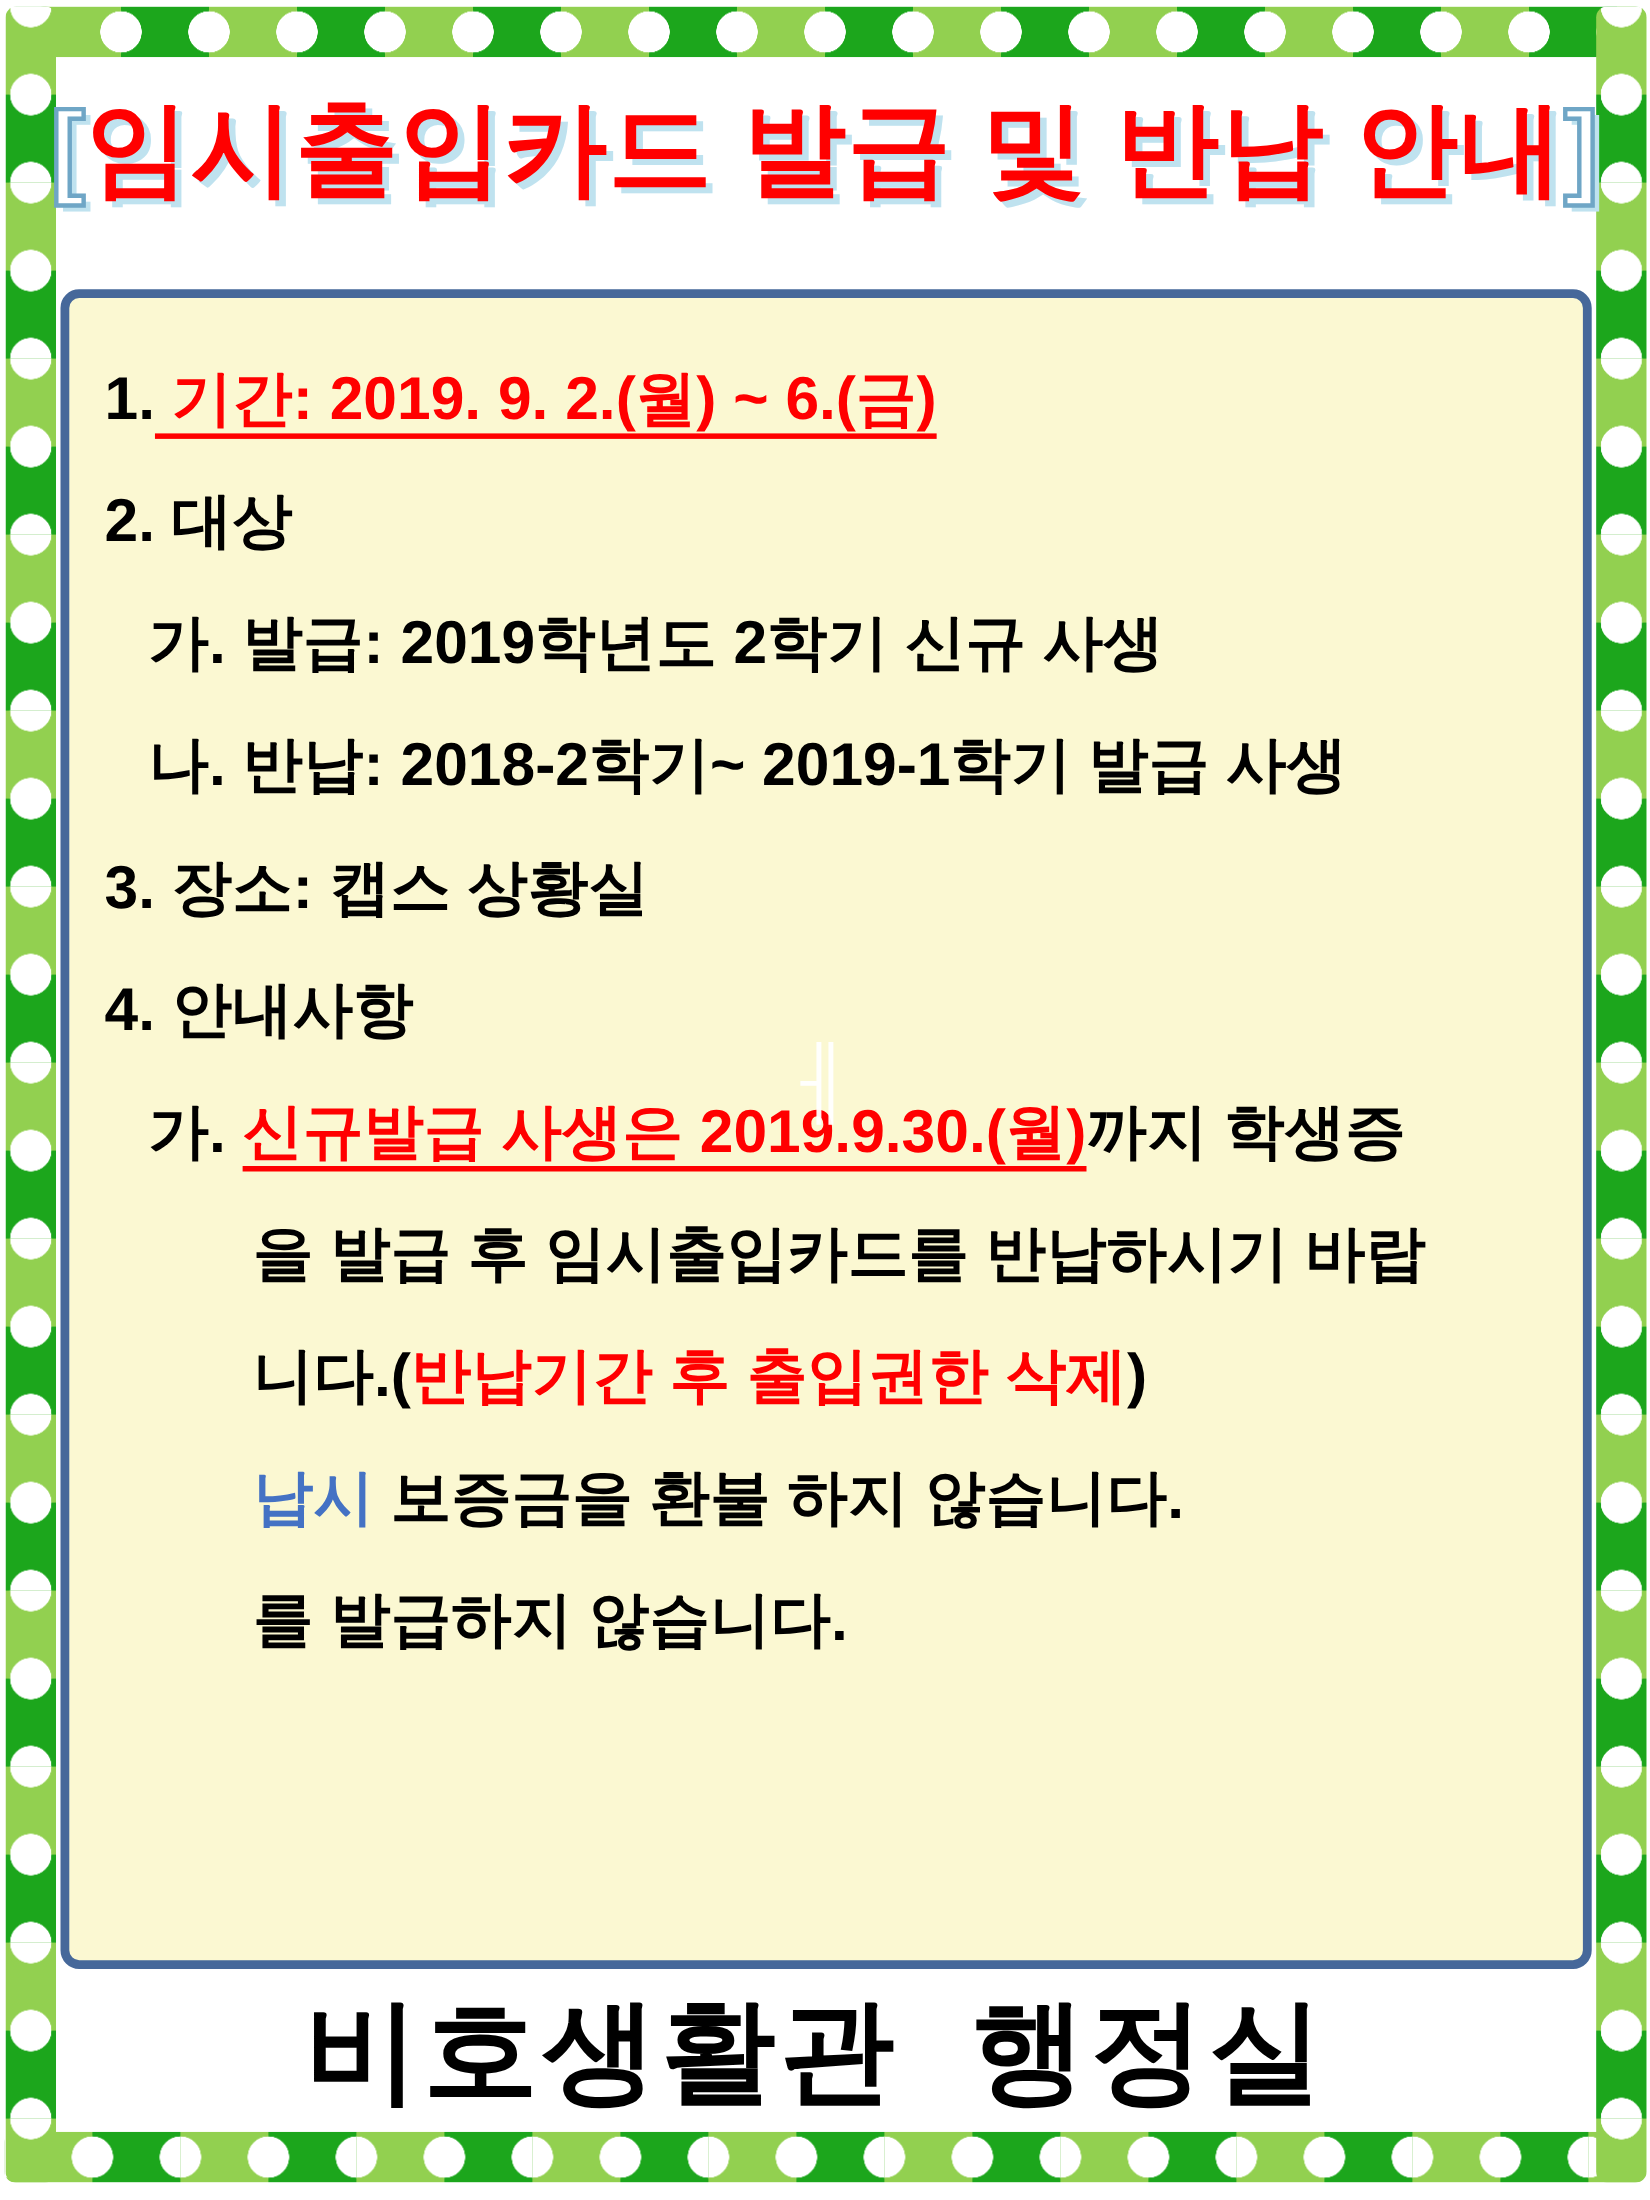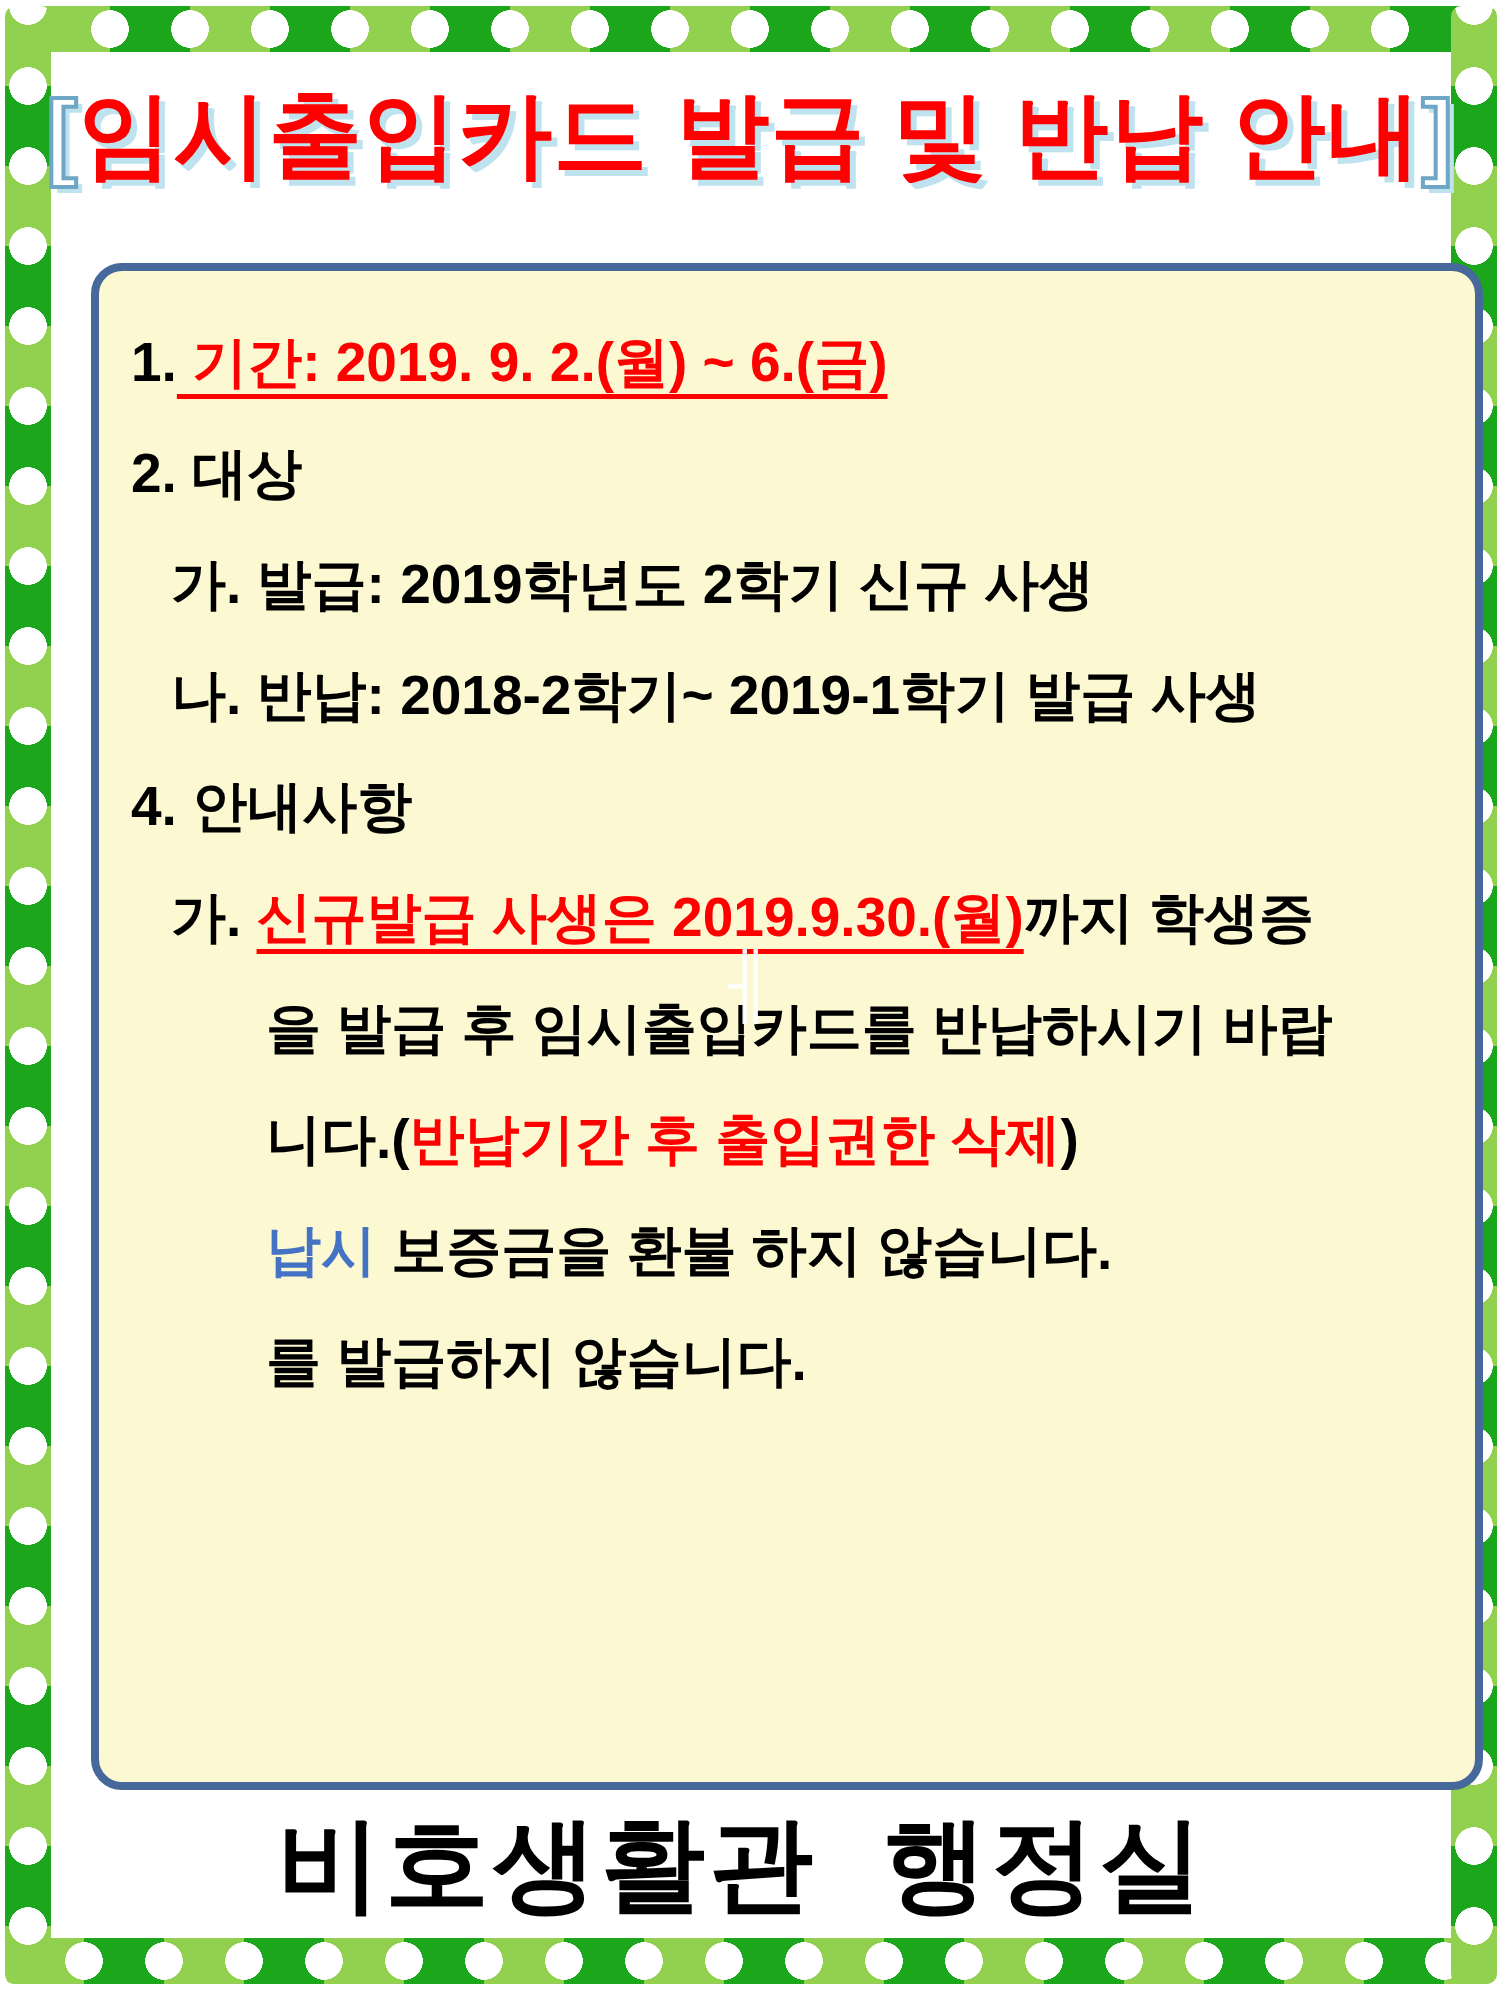--- a/index.html
+++ b/index.html
@@ -49,23 +49,22 @@
     color:#ffffff;-webkit-text-stroke:4px var(--bracket);
     text-shadow:6px 6px 0 var(--title-shadow);
   }
 
   
   .notice-box{
     position:absolute;z-index:2;
     left:55px;top:263px;width:1392px;height:1527px;
     background:var(--box-fill);
     border:8px solid var(--box-border);
-    border-radius:31px;
+    border-radius:17px;
     padding:36px 10px 4px 32px;
-    margin-left:36px;
   }
   .line{
     white-space:nowrap;line-height:111px;height:111px;
     font-size:55px;font-weight:bold;color:var(--black);
   }
   .line.ind1{padding-left:40px;}
   .line.cont{padding-left:135px;}
   .seg-red{color:var(--red);}
   .seg-blue{color:var(--blue);}
   .u-red{
@@ -101,20 +100,21 @@
   <div class="notice-box">
 
     <div class="line"><span>1.</span><span class="seg-red u-red"> 기간: 2019. 9. 2.(월) ~ 6.(금)</span></div>
 
     <div class="line"><span>2. 대상</span></div>
 
     <div class="line ind1"><span>가. 발급: 2019학년도 2학기 신규 사생</span></div>
 
     <div class="line ind1"><span>나. 반납: 2018-2학기~ 2019-1학기 발급 사생</span></div>
 
+    <div class="line"><span>3. 장소: 캡스 상황실</span></div>
 
     <div class="line"><span>4. 안내사항</span></div>
 
     <div class="line ind1"><span>가. </span><span class="seg-red u-red">신규발급 사생은 2019.9.30.(월)</span><span>까지 학생증</span></div>
 
     <div class="line cont"><span>을 발급 후 임시출입카드를 반납하시기 바랍</span></div>
 
     <div class="line cont"><span>니다.(</span><span class="seg-red">반납기간 후 출입권한 삭제</span><span>)</span></div>
 
 

